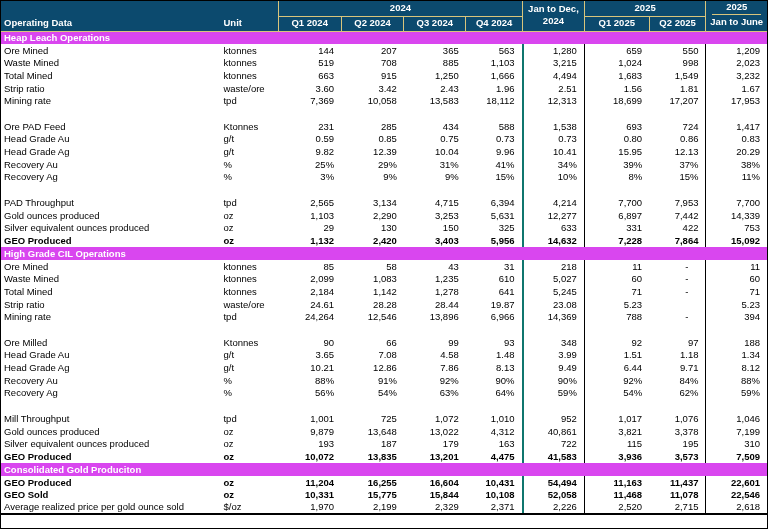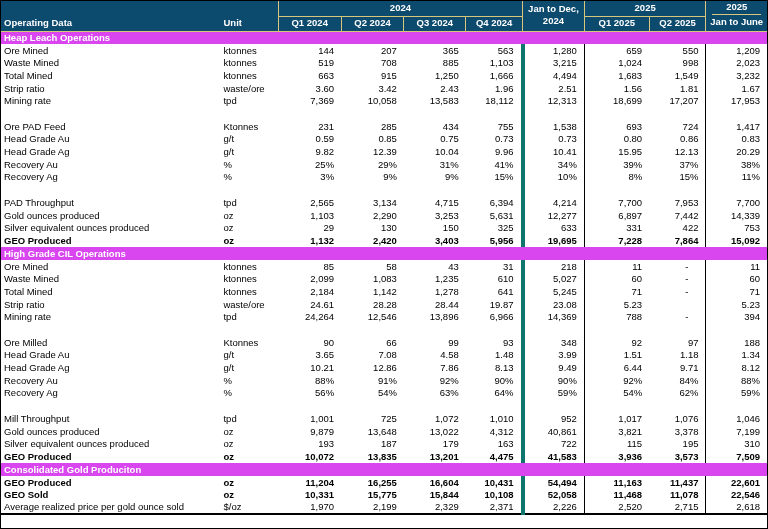--- a/index.html
+++ b/index.html
@@ -68,21 +68,21 @@
     padding:0 2px;
     white-space:nowrap;
     overflow:hidden;
     vertical-align:middle;
     line-height:1;
   }
   td.lbl{text-align:left;padding-left:3px;}
   td.unit{text-align:left;padding-left:3px;}
   td.num{text-align:right;padding-right:7px;}
   td.dash{padding-right:17px;}
-  td.jd{border-left:4px solid #0f766e;border-right:1px solid #000;}
+  td.jd{border-left:2px solid #0f766e;border-right:1px solid #000;}
   td.jj{border-left:1px solid #000;margin-top:8px;}
   tr.bold td{font-weight:bold;}
   tr.section-row td{
     background:#d946ef;color:#fff;
     font-weight:bold;font-size:9.5px;
     text-align:left;padding-left:3px;
     height:13px;
   }
   tr.spacer-row td{height:12.7px;}
   tbody tr:last-child td{border-bottom:2px solid #000;}
@@ -205,21 +205,21 @@
           <td></td>
           <td></td>
           <td class="jj"></td>
         </tr>
         <tr class="">
           <td class="lbl">Ore PAD Feed</td>
           <td class="unit">Ktonnes</td>
           <td class="num">231</td>
           <td class="num">285</td>
           <td class="num">434</td>
-          <td class="num">755</td>
+          <td class="num">588</td>
           <td class="num jd">1,538</td>
           <td class="num">693</td>
           <td class="num">724</td>
           <td class="num jj">1,417</td>
         </tr>
         <tr class="">
           <td class="lbl">Head Grade Au</td>
           <td class="unit">g/t</td>
           <td class="num">0.59</td>
           <td class="num">0.85</td>
@@ -314,21 +314,21 @@
           <td class="num">422</td>
           <td class="num jj">753</td>
         </tr>
         <tr class="bold">
           <td class="lbl">GEO Produced</td>
           <td class="unit">oz</td>
           <td class="num">1,132</td>
           <td class="num">2,420</td>
           <td class="num">3,403</td>
           <td class="num">5,956</td>
-          <td class="num jd">19,695</td>
+          <td class="num jd">14,632</td>
           <td class="num">7,228</td>
           <td class="num">7,864</td>
           <td class="num jj">15,092</td>
         </tr>
         <tr class="section-row">
           <td colspan="10">High Grade CIL Operations</td>
         </tr>
         <tr class="">
           <td class="lbl">Ore Mined</td>
           <td class="unit">ktonnes</td>

